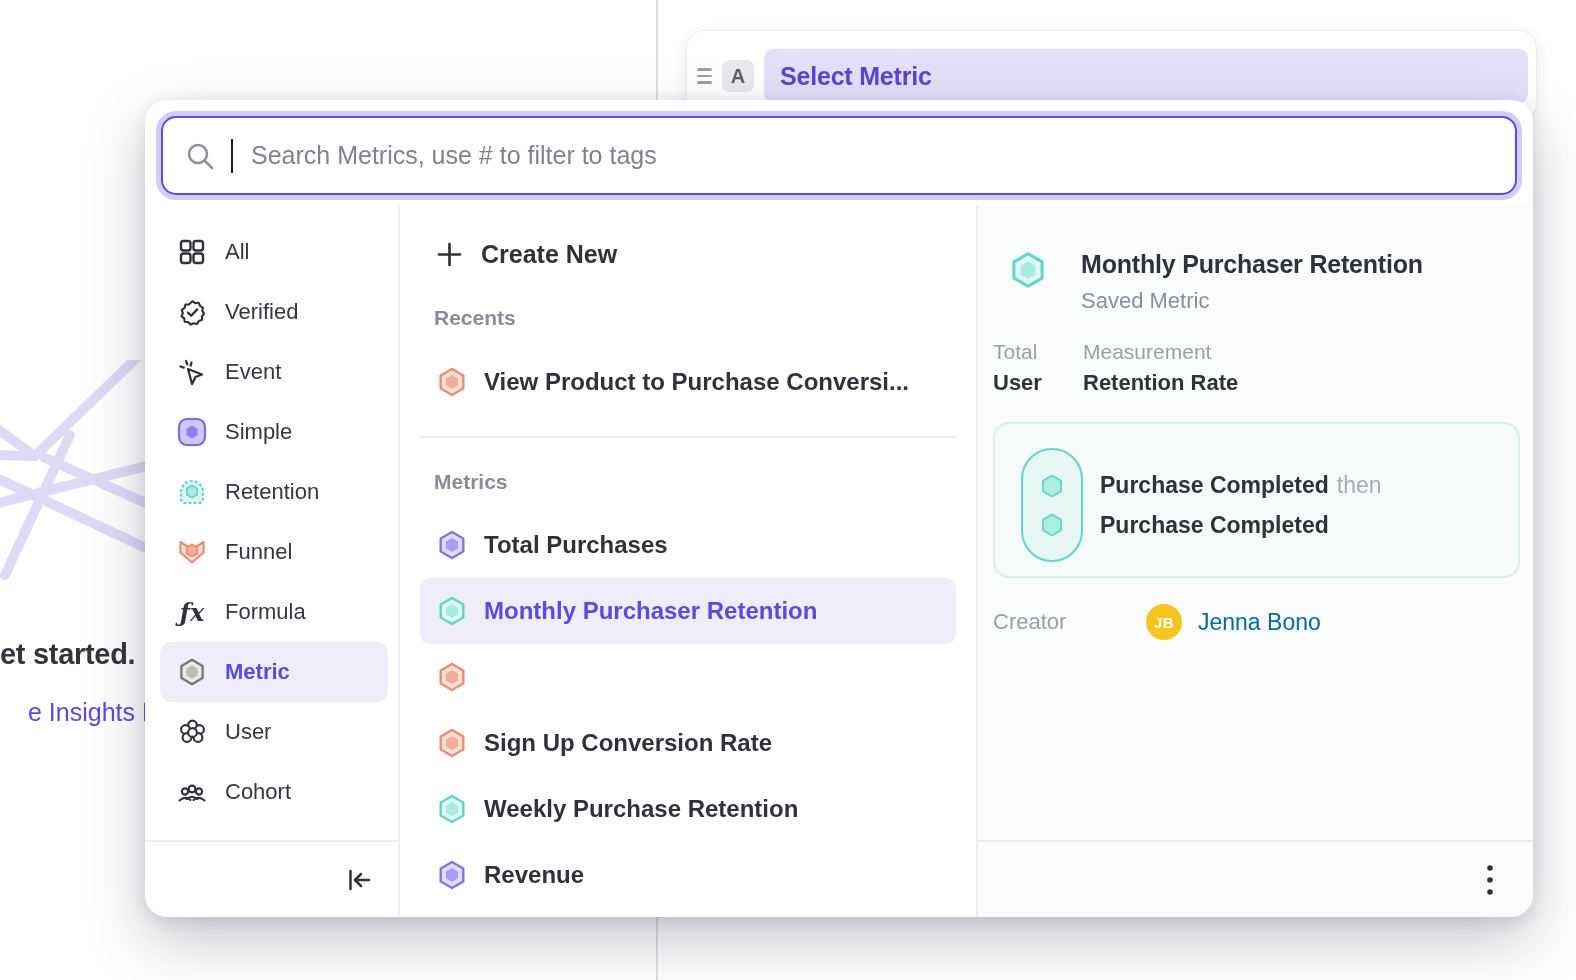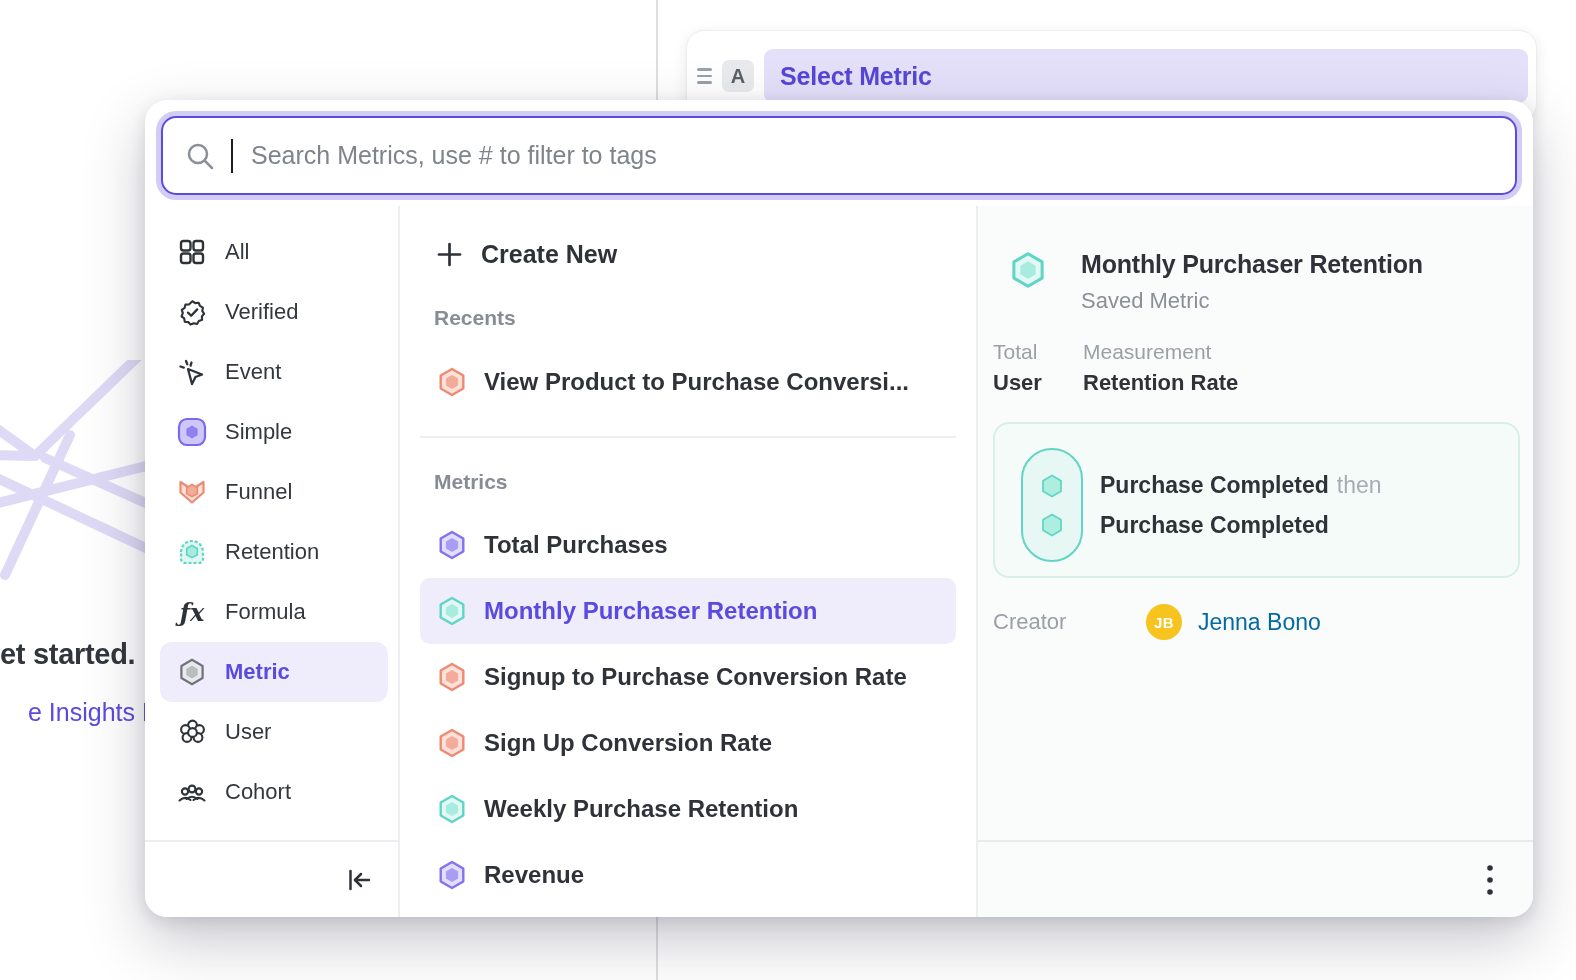--- a/index.html
+++ b/index.html
@@ -235,35 +235,35 @@
               <rect x="2" y="2" width="26" height="26" rx="8" fill="#cfc7f8" stroke="#7a68ee" stroke-width="2.2"></rect>
               <polygon points="15,8.5 20.6,11.7 20.6,18.3 15,21.5 9.4,18.3 9.4,11.7" fill="#8f7ff1"></polygon>
             </svg>
           </span>
           <span>Simple</span>
         </div>
 
         <div class="side-item">
           <span class="s-icon">
             <svg width="30" height="30" viewBox="0 0 30 30">
+              <path d="M4 15 a11 11 0 0 1 22 0 v7 a4 4 0 0 1 -4 4 h-14 a4 4 0 0 1 -4 -4 Z" fill="#dff6f1" stroke="#5ed5c5" stroke-width="2.2" stroke-dasharray="3 2"></path>
+              <polygon points="15,8.5 20.3,11.5 20.3,17.7 15,20.7 9.7,17.7 9.7,11.5" fill="#a8ecdf" stroke="#5ed5c5" stroke-width="1.6"></polygon>
+            </svg>
+          </span>
+          <span>Retention</span>
+        </div>
+
+        <div class="side-item">
+          <span class="s-icon">
+            <svg width="30" height="30" viewBox="0 0 30 30">
               <path d="M3.5 5 L15 12.5 L26.5 5 L26.5 15.5 L15 25.5 L3.5 15.5 Z" fill="#fbe1da" stroke="#ee8a70" stroke-width="2.2" stroke-linejoin="round"></path>
               <polygon points="15,7.5 20.3,10.5 20.3,16.7 15,19.7 9.7,16.7 9.7,10.5" fill="#f5ab99" stroke="#ee8a70" stroke-width="1.6"></polygon>
             </svg>
           </span>
           <span>Funnel</span>
-        </div>
-
-        <div class="side-item">
-          <span class="s-icon">
-            <svg width="30" height="30" viewBox="0 0 30 30">
-              <path d="M4 15 a11 11 0 0 1 22 0 v7 a4 4 0 0 1 -4 4 h-14 a4 4 0 0 1 -4 -4 Z" fill="#dff6f1" stroke="#5ed5c5" stroke-width="2.2" stroke-dasharray="3 2"></path>
-              <polygon points="15,8.5 20.3,11.5 20.3,17.7 15,20.7 9.7,17.7 9.7,11.5" fill="#a8ecdf" stroke="#5ed5c5" stroke-width="1.6"></polygon>
-            </svg>
-          </span>
-          <span>Retention</span>
         </div>
 
         <div class="side-item">
           <span class="s-icon">
               <span class="fx-glyph">ƒx</span>
             </span>
           <span>Formula</span>
         </div>
 
         <div class="side-item selected">
@@ -351,21 +351,20 @@
             <polygon class="inner" points="16,9 22.1,12.5 22.1,19.5 16,23 9.9,19.5 9.9,12.5"></polygon>
           </svg>
           <span>Monthly Purchaser Retention</span>
         </div>
 
         <div class="m-item">
           <svg class="hex hex-orange" width="32" height="32" viewBox="0 0 32 32">
             <polygon class="outer" points="16,3 27.3,9.5 27.3,22.5 16,29 4.7,22.5 4.7,9.5"></polygon>
             <polygon class="inner" points="16,9 22.1,12.5 22.1,19.5 16,23 9.9,19.5 9.9,12.5"></polygon>
           </svg>
-          <span>Signup to Purchase Conversion Rate</span>
         </div>
 
         <div class="m-item">
           <svg class="hex hex-orange" width="32" height="32" viewBox="0 0 32 32">
             <polygon class="outer" points="16,3 27.3,9.5 27.3,22.5 16,29 4.7,22.5 4.7,9.5"></polygon>
             <polygon class="inner" points="16,9 22.1,12.5 22.1,19.5 16,23 9.9,19.5 9.9,12.5"></polygon>
           </svg>
           <span>Sign Up Conversion Rate</span>
         </div>
 

